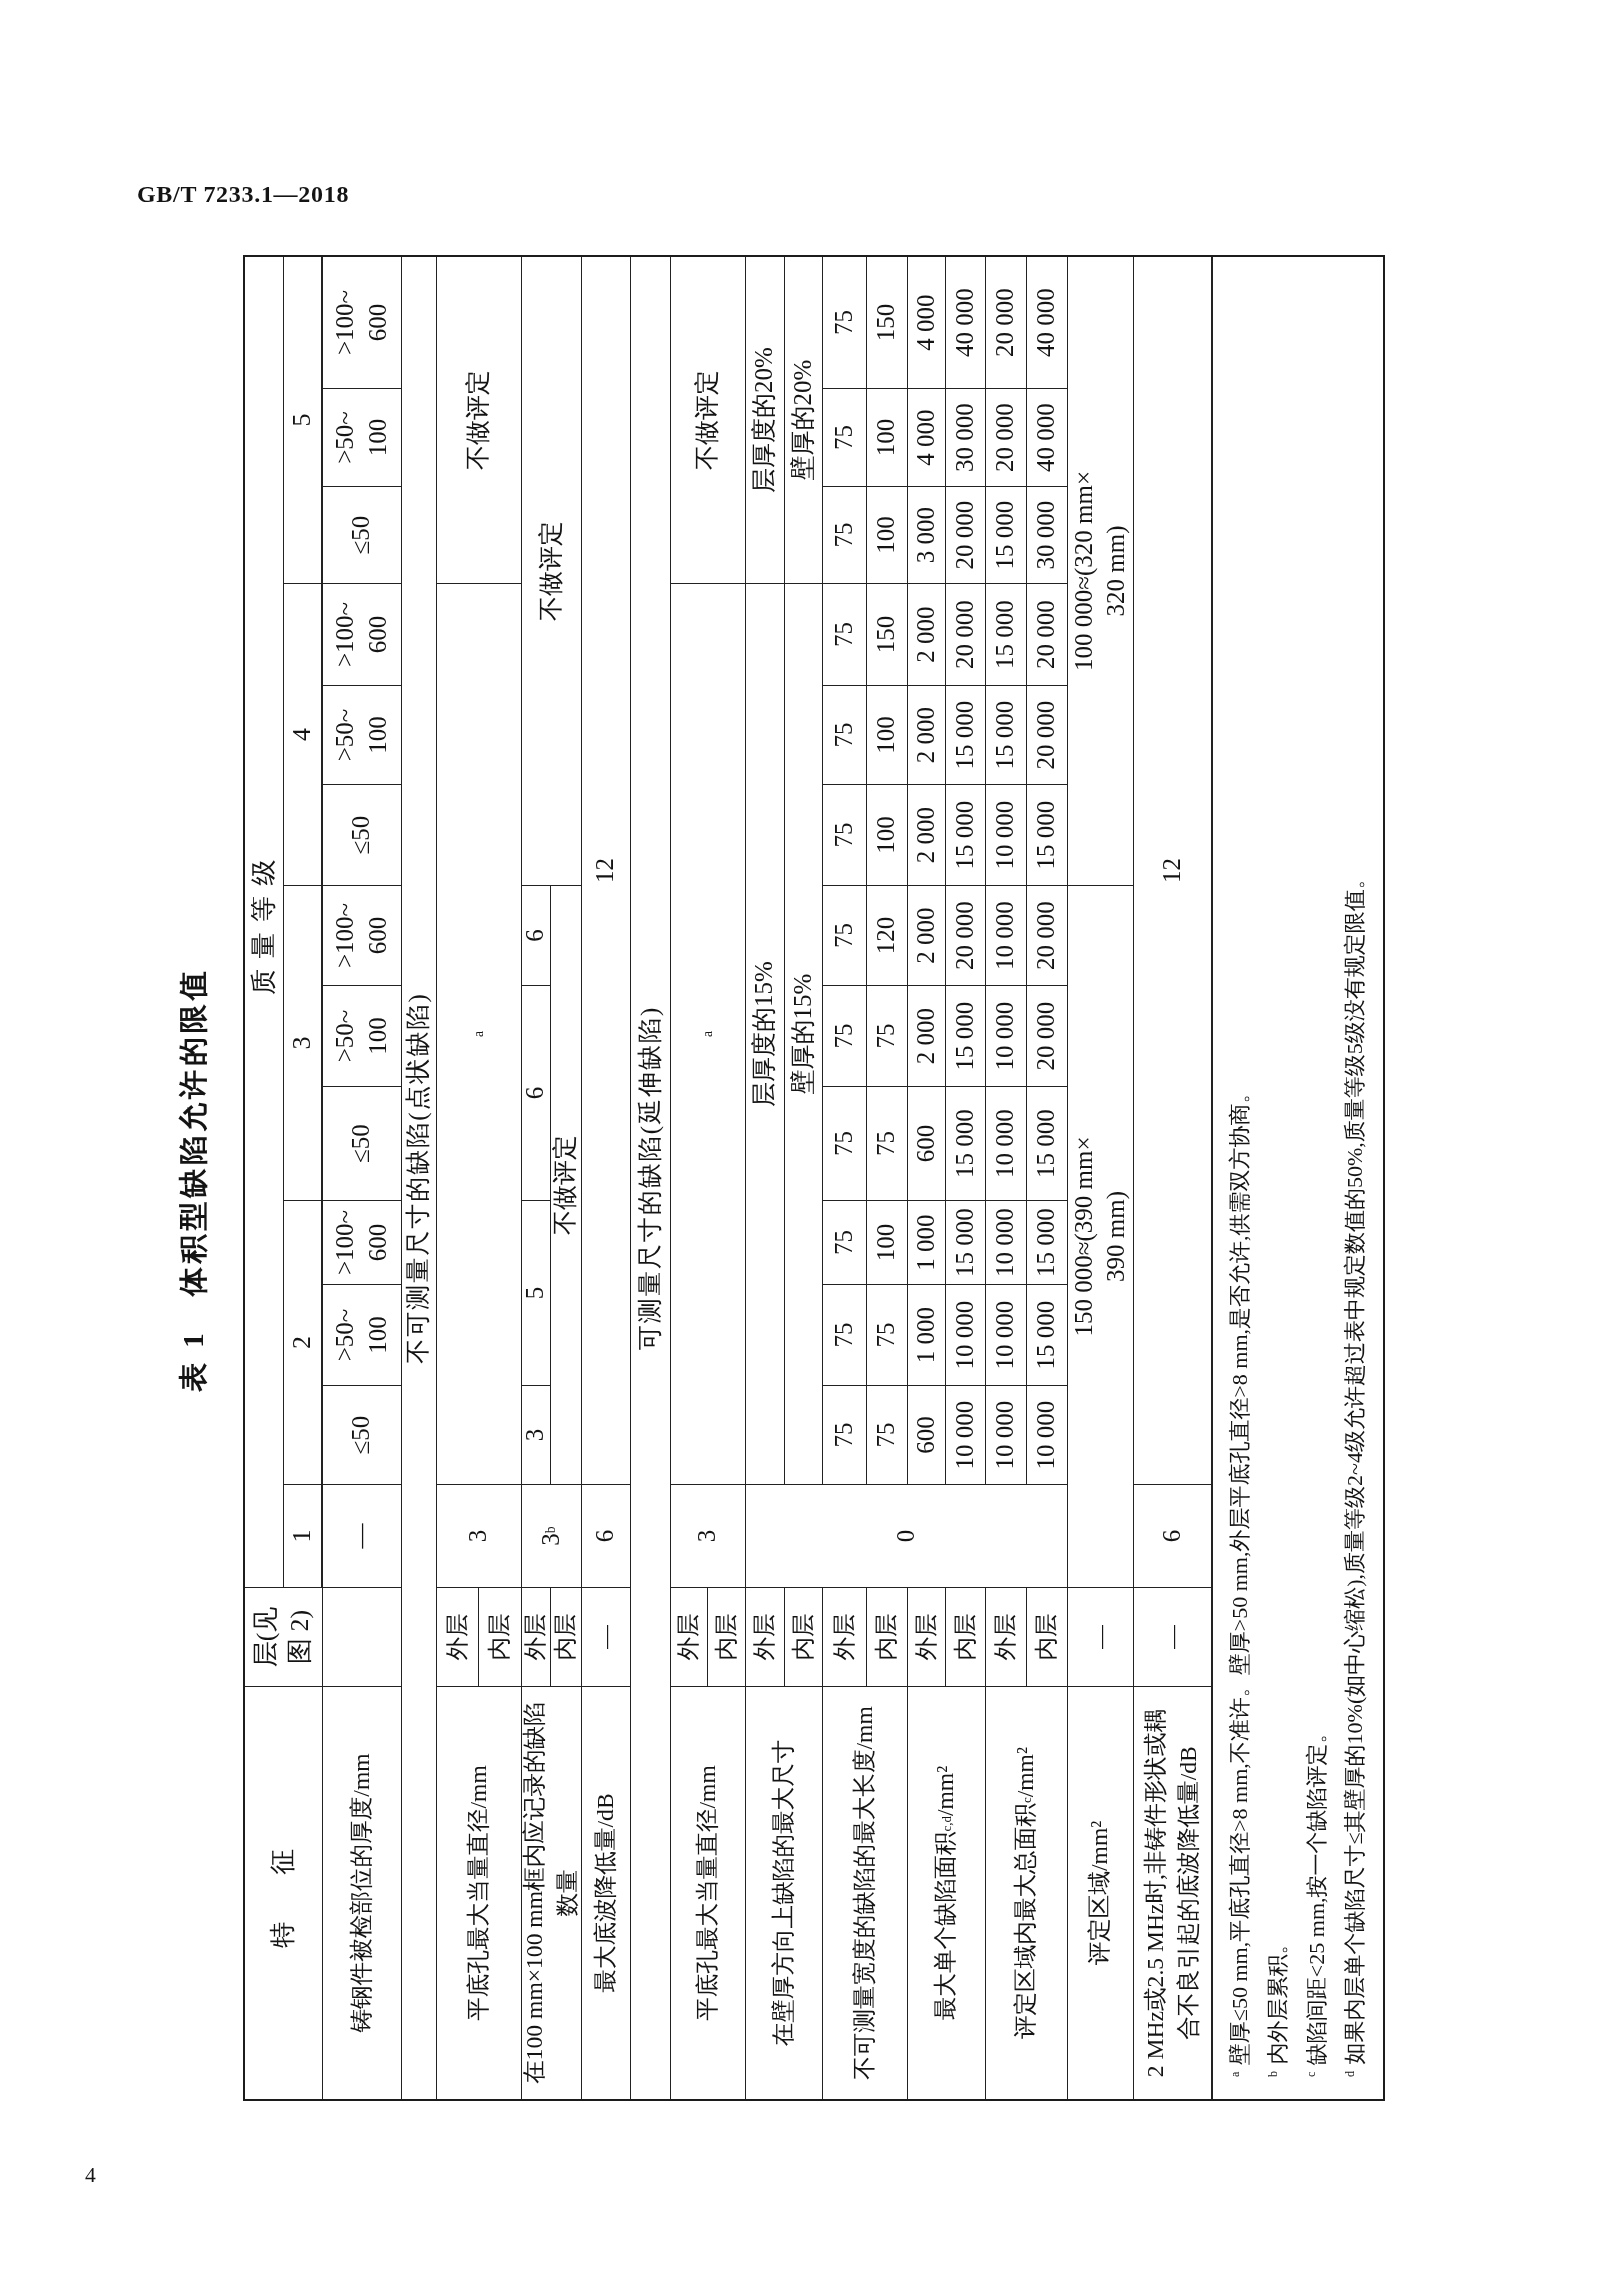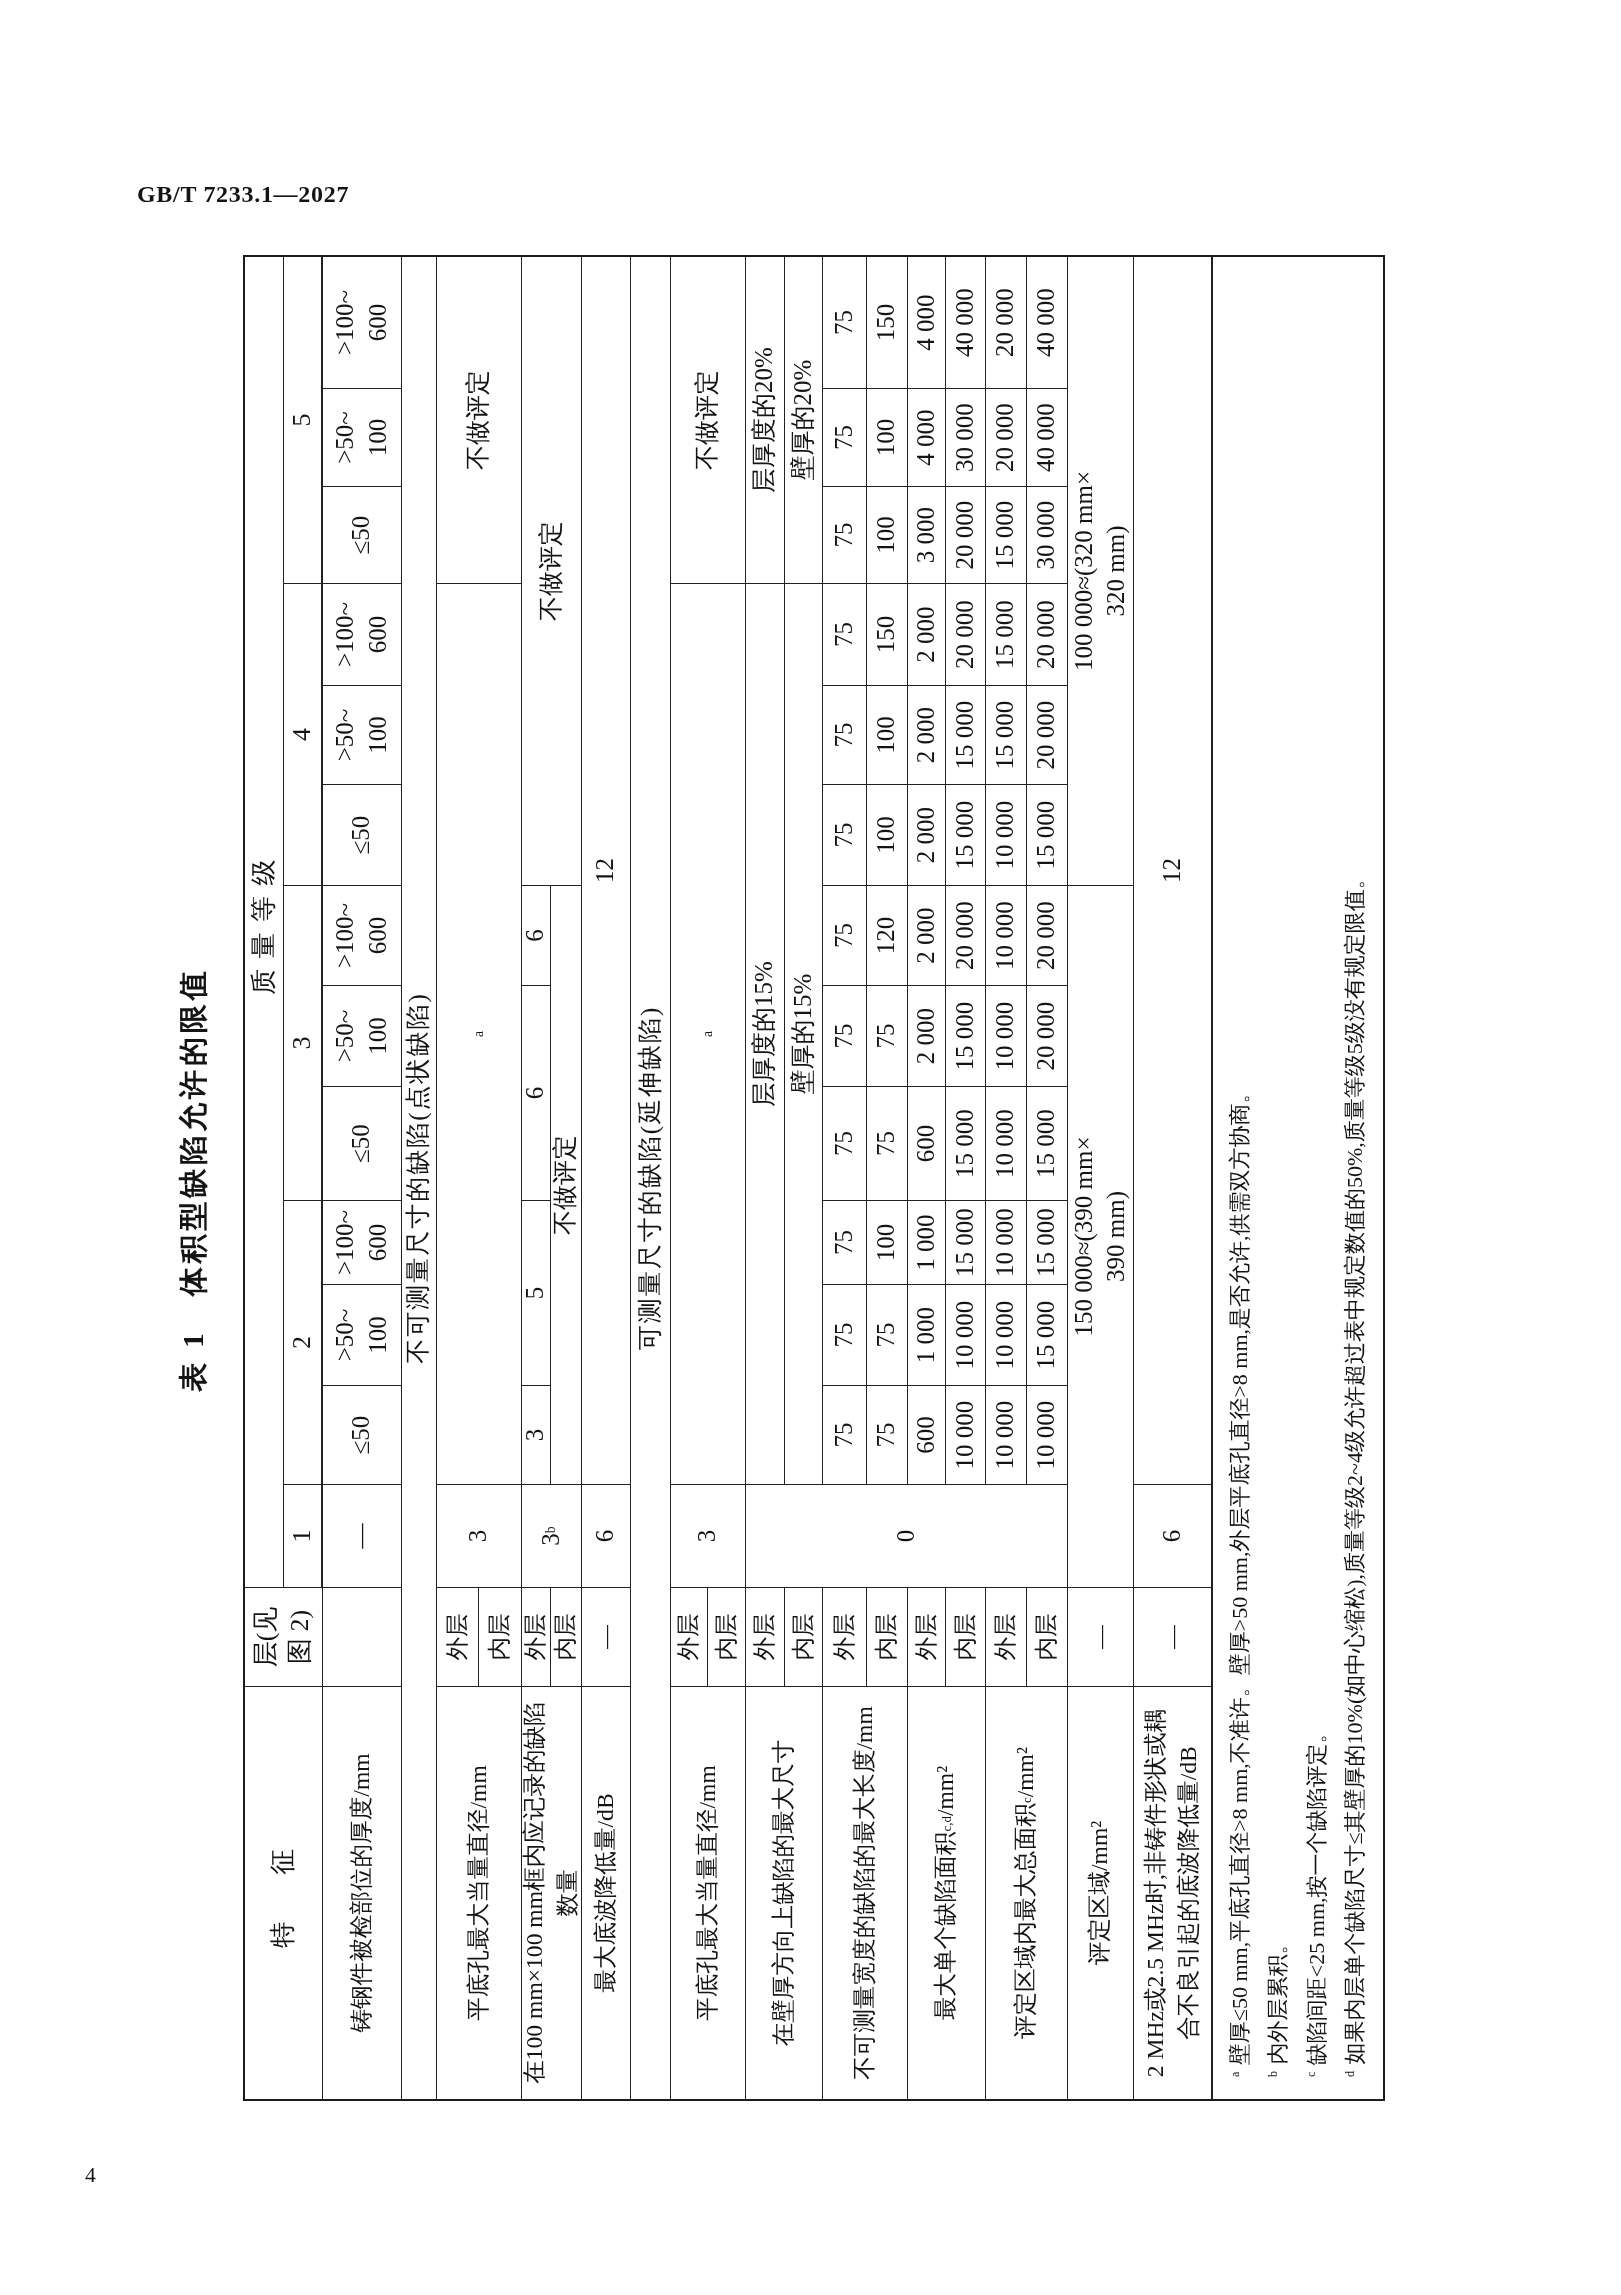--- a/index.html
+++ b/index.html
@@ -56,21 +56,21 @@
     flex-direction:column;align-items:flex-start;justify-content:center;
     padding:5.2px 22px;font-size:22px;text-align:left;
     border-top:1.7px solid #222;gap:6.5px;
   }
   .foot-line{line-height:1.45;}
   .foot-line sup{margin-right:6.5px;}
 </style>
 </head>
 <body>
 
-<div class="doc-header">GB/T 7233.1—2027</div>
+<div class="doc-header">GB/T 7233.1—2018</div>
 
 <div class="table-wrap">
   <div class="landscape">
     <div class="table-title">表 1　体积型缺陷允许的限值</div>
     <div class="grid" id="grid">
         <div class="cell head sp" style="grid-area: 1 / 1 / span 2 / span 1;">特　征</div>
         <div class="cell head pre" style="grid-area: 1 / 2 / span 2 / span 1;">层(见
 图 2)</div>
         <div class="cell head sp" style="grid-area: 1 / 3 / span 1 / span 13; border-right: none;">质量等级</div>
         <div class="cell head thick-b" style="grid-area: 2 / 3 / span 1 / span 1;">1</div>

